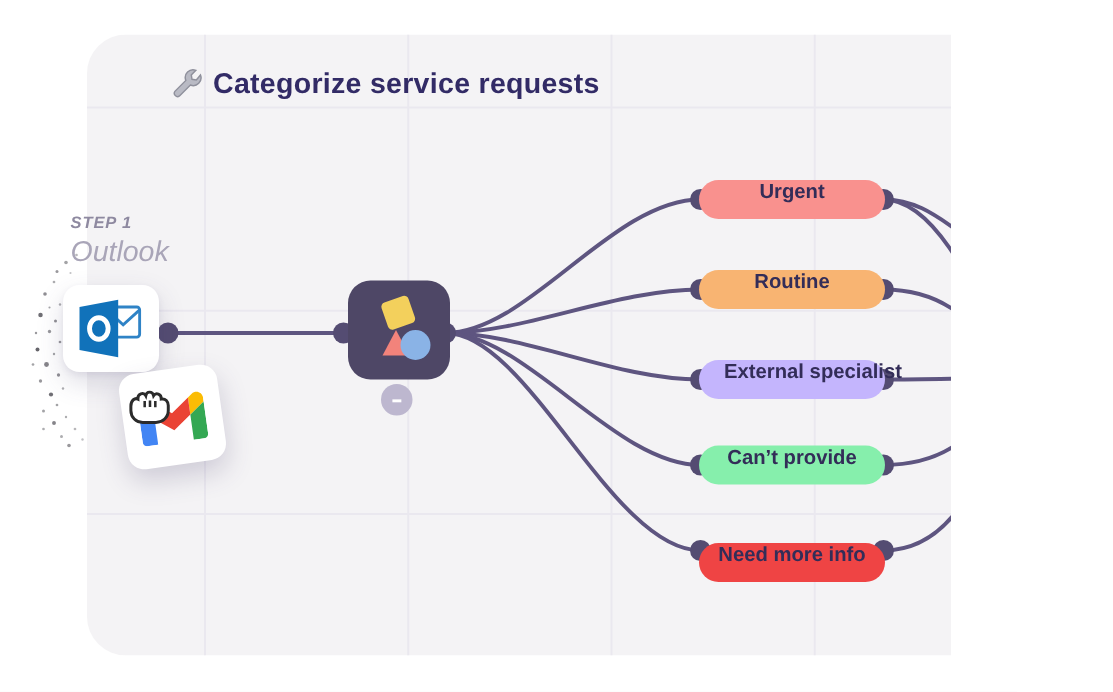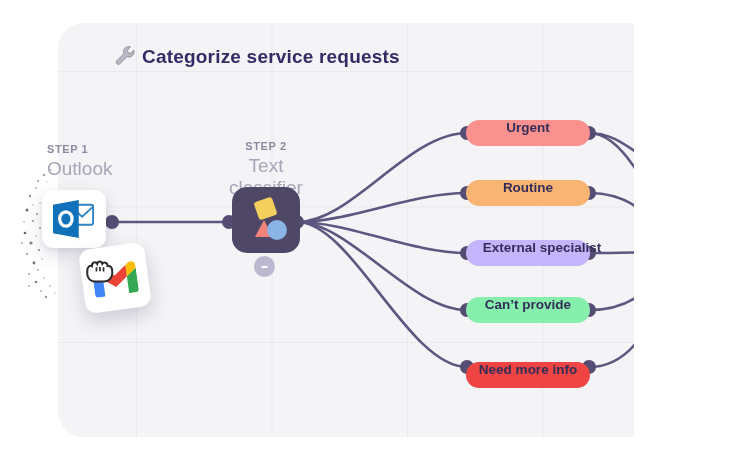--- a/index.html
+++ b/index.html
@@ -141,21 +141,21 @@
     </g>
   </svg>
 
   <div class="title-row">
     <svg width="23" height="23" viewBox="0 0 24 24">
       <path d="M22.6 5.2a5.4 5.4 0 0 1-7 7L8 19.8a2.3 2.3 0 0 1-3.2-3.2L12.4 9a5.4 5.4 0 0 1 7-7l-3.2 3.2.5 3 3 .5z" fill="#b9bac4" stroke="#8f909c" stroke-width="1"></path>
     </svg>
     <h1>Categorize service requests</h1>
   </div>
 
-  <div class="step-label" style="left:47px; top:143px;">
+  <div class="step-label" style="left:47px; top:143px;font-style:italic;">
     <div class="kicker">STEP 1</div>
     <div class="name">Outlook</div>
   </div>
 
   <div class="card src-card">
     <svg width="46" height="42" viewBox="0 0 48 44">
       <rect x="21" y="7" width="23" height="21" rx="2" fill="#ffffff" stroke="#2f83c6" stroke-width="2"></rect>
       <path d="M21 9 L32.5 19.5 L44 9" fill="none" stroke="#2f83c6" stroke-width="2"></path>
       <path d="M2 7 L29 2 L29 42 L2 37 Z" fill="#1172ba"></path>
       <ellipse cx="15.5" cy="22" rx="6.5" ry="7.5" fill="none" stroke="#ffffff" stroke-width="3.4"></ellipse>
@@ -169,24 +169,20 @@
       <path fill="#FBBC04" d="M37.09 4.91v12.54L48 9.27V6.55c0-4.05-4.62-6.36-7.85-3.93z"></path>
       <path fill="#C5221F" d="M0 6.55v2.72l10.91 8.18V4.91L7.85 2.62C4.62.19 0 2.5 0 6.55z"></path>
       <path fill="#EA4335" d="M10.91 17.45V4.91L24 14.73 37.09 4.91v12.54L24 27.27z"></path>
     </svg>
   </div>
   <svg class="hand-cursor" viewBox="0 0 24 22">
     <path d="M3 13 C3 10 5 9 6.3 9.6 C6.1 7 9 6.2 10 8 C10.4 5.8 13.2 5.8 13.7 8 C14.8 6.4 17.4 7.2 17.3 9.6 C19.3 9.2 20.6 10.8 20.6 12.6 L20.6 15 C20.6 18.2 18 20.6 14.8 20.6 L8.6 20.6 C5.4 20.6 3 18.2 3 15 Z" fill="#ffffff" stroke="#2b2b2b" stroke-width="1.4"></path>
     <path d="M9.5 10.5 V13.5 M12 10.3 V13.3 M14.5 10.5 V13.5" stroke="#2b2b2b" stroke-width="1.2" fill="none"></path>
   </svg>
 
-  <div class="step-label centered" style="left:216px; top:140px; width:100px;">
-    <div class="kicker">STEP 2</div>
-    <div class="name">Text classifier</div>
-  </div>
 
   <div class="classifier">
     <svg width="56" height="54" viewBox="0 0 56 54">
       <rect x="18" y="6" width="19" height="19" rx="3" fill="#f3d05c" transform="rotate(-19 27.5 15.5)"></rect>
       <path d="M17 44 L26 27 L35 44 Z" fill="#f2837b"></path>
       <circle cx="39" cy="37" r="10" fill="#8ab3e6"></circle>
     </svg>
   </div>
   <button class="collapse-btn">–</button>
 

